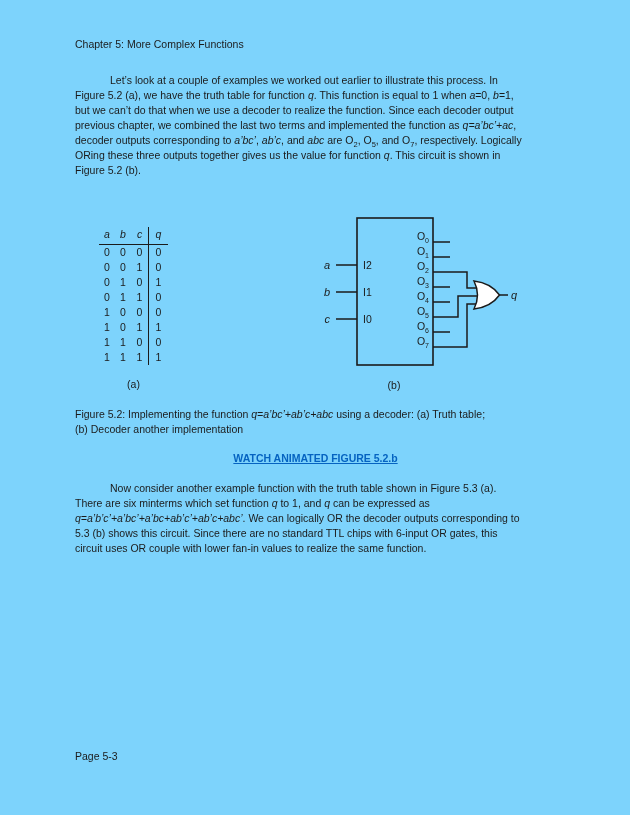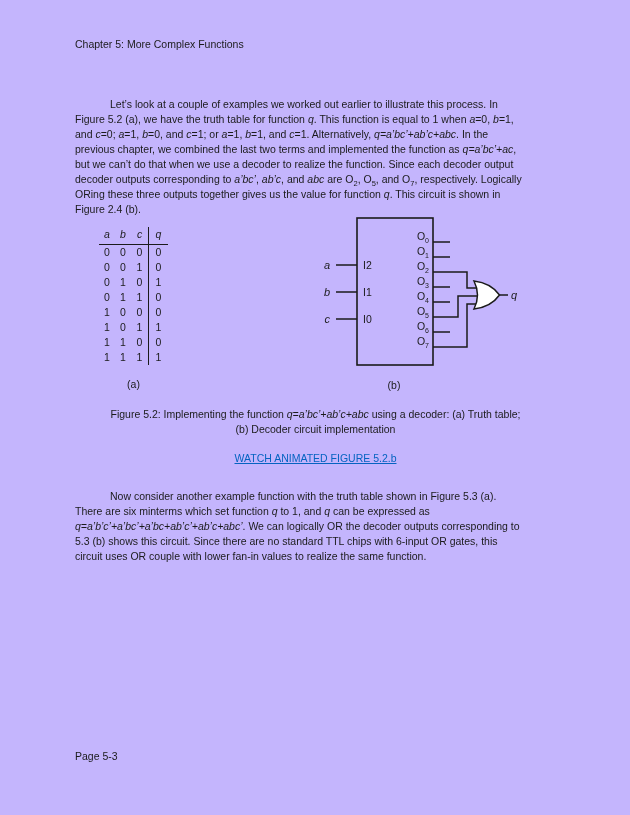--- a/index.html
+++ b/index.html
@@ -1,30 +1,30 @@
 <!DOCTYPE html>
 <html><head>
 <meta charset="utf-8">
 <style>
   html,body{margin:0;padding:0;background:#ffffff;}
   .page{
-    position:relative;width:630px;height:815px;background:#c4b5fd;
+    position:relative;width:630px;height:815px;background:#7dd3fc;
     color:#1b1b1b;font-family:"Liberation Sans","DejaVu Sans",sans-serif;
     font-size:10.5px;overflow:hidden;
   }
   .line{height:15px;line-height:15px;white-space:nowrap;}
   .indent{padding-left:35px;}
   i{font-style:italic;}
   sub{font-size:7.5px;line-height:0;}
   .doc-header{position:absolute;left:75px;top:37px;height:15px;line-height:15px;}
-  .para1{position:absolute;left:75px;top:73px;margin-top:24px;}
-  .para2{position:absolute;left:75px;top:481px;margin-top:8px;}
-  .caption{position:absolute;left:75px;top:407px;width:481px;text-align:center;}
+  .para1{position:absolute;left:75px;top:73px;}
+  .para2{position:absolute;left:75px;top:481px;}
+  .caption{position:absolute;left:75px;top:407px;width:481px;text-align:left;}
   .linkrow{position:absolute;left:75px;top:451px;width:481px;text-align:center;height:15px;line-height:15px;}
-  .fig-link{color:#0563C1;text-decoration:underline;cursor:pointer;}
+  .fig-link{color:#0563C1;text-decoration:underline;cursor:pointer;font-weight:bold;}
   .doc-footer{position:absolute;left:75px;top:750px;width:481px;}
   
   .truth-table{position:absolute;left:99px;top:227px;width:69px;}
   .tt-row{display:grid;grid-template-columns:16px 16px 17px 20px;height:15px;}
   .tt-row.tt-header{height:17px;border-bottom:1.4px solid #1b1b1b;font-style:italic;}
   .tt-cell{text-align:center;line-height:15px;}
   .tt-cell.qc{border-left:1.4px solid #1b1b1b;}
   .tt-label{margin-top:13px;text-align:center;}
   
   .circuit{position:absolute;left:315px;top:207px;width:215px;height:193px;}
@@ -38,26 +38,25 @@
 </head>
 <body>
 
 <div class="page">
 
   <div class="doc-header">Chapter 5: More Complex Functions</div>
 
   <div class="para1">
     <div class="line indent">Let’s look at a couple of examples we worked out earlier to illustrate this process. In</div>
     <div class="line">Figure 5.2 (a), we have the truth table for function <i>q</i>. This function is equal to 1 when <i>a</i>=0, <i>b</i>=1,</div>
-    <div class="line">and <i>c</i>=0; <i>a</i>=1, <i>b</i>=0, and <i>c</i>=1; or <i>a</i>=1, <i>b</i>=1, and <i>c</i>=1. Alternatively, <i>q=a’bc’+ab’c+abc</i>. In the</div>
+    <div class="line">but we can’t do that when we use a decoder to realize the function. Since each decoder output</div>
     <div class="line">previous chapter, we combined the last two terms and implemented the function as <i>q=a’bc’+ac</i>,</div>
-    <div class="line">but we can’t do that when we use a decoder to realize the function. Since each decoder output</div>
     <div class="line">decoder outputs corresponding to <i>a’bc’</i>, <i>ab’c</i>, and <i>abc</i> are O<sub>2</sub>, O<sub>5</sub>, and O<sub>7</sub>, respectively. Logically</div>
     <div class="line">ORing these three outputs together gives us the value for function <i>q</i>. This circuit is shown in</div>
-    <div class="line">Figure 2.4 (b).</div>
+    <div class="line">Figure 5.2 (b).</div>
   </div>
 
   <div class="truth-table">
     <div class="tt-row tt-header">
       <span class="tt-cell">a</span>
       <span class="tt-cell">b</span>
       <span class="tt-cell">c</span>
       <span class="tt-cell qc">q</span>
     </div>
     <div class="tt-row">
@@ -148,21 +147,21 @@
 
     <path class="gate" d="M474,281 Q491,283 499.5,295 Q491,307 474,309 Q481,295 474,281 Z"></path>
     <path class="wire" d="M499.5,295 H508"></path>
     <text class="sig" x="511" y="299">q</text>
 
     <text class="pin" x="394" y="389" text-anchor="middle">(b)</text>
   </svg>
 
   <div class="caption">
     <div class="line" style="white-space:normal">Figure 5.2: Implementing the function <i>q=a’bc’+ab’c+abc</i> using a decoder: (a) Truth table;</div>
-    <div class="line" style="white-space:normal">(b) Decoder circuit implementation</div>
+    <div class="line" style="white-space:normal">(b) Decoder another implementation</div>
   </div>
 
   <div class="linkrow">
     <a class="fig-link" href="#">WATCH ANIMATED FIGURE 5.2.b</a>
   </div>
 
   <div class="para2">
     <div class="line indent">Now consider another example function with the truth table shown in Figure 5.3 (a).</div>
     <div class="line">There are six minterms which set function <i>q</i> to 1, and <i>q</i> can be expressed as</div>
     <div class="line"><i>q=a’b’c’+a’bc’+a’bc+ab’c’+ab’c+abc’</i>. We can logically OR the decoder outputs corresponding to</div>

